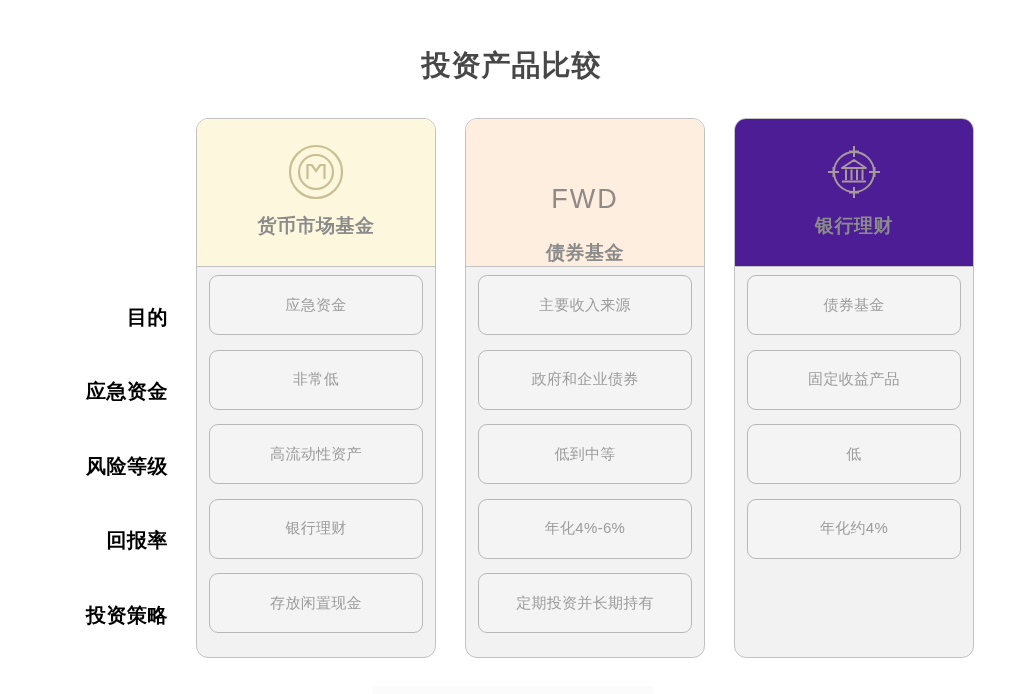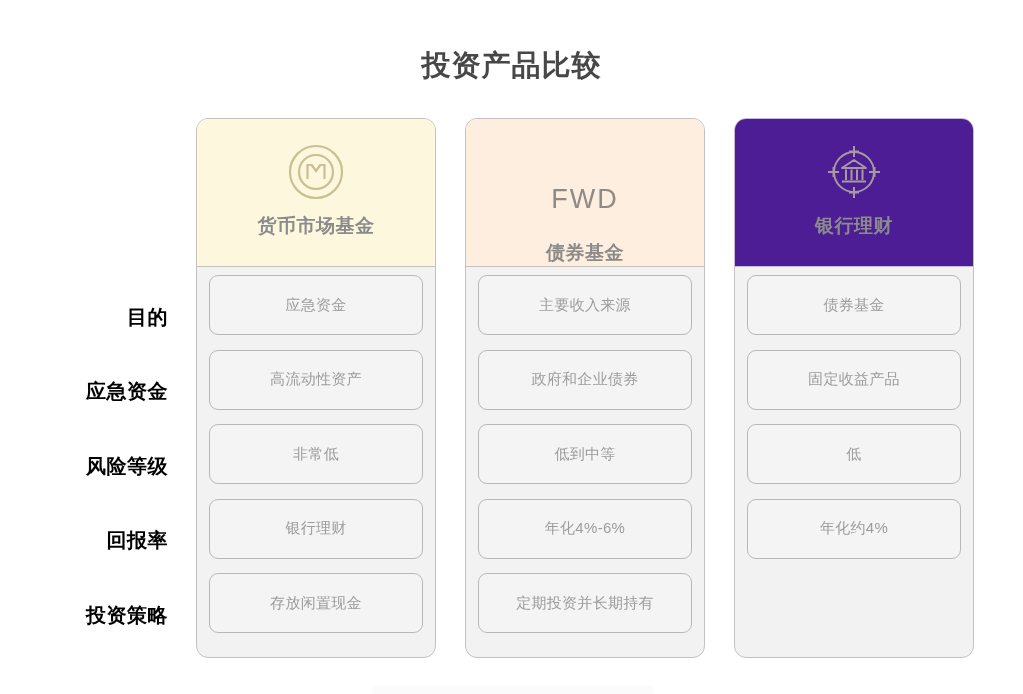--- a/index.html
+++ b/index.html
@@ -164,22 +164,22 @@
           <svg width="58" height="58" viewBox="0 0 58 58">
             <circle cx="29" cy="29" r="26" fill="none" stroke="#c9bf93" stroke-width="2.2"></circle>
             <circle cx="29" cy="29" r="17" fill="none" stroke="#c9bf93" stroke-width="2.2"></circle>
             <path d="M20.5 36 L20.5 22 L24.8 22 L29 28 L33.2 22 L37.5 22 L37.5 36" fill="none" stroke="#c9bf93" stroke-width="2.2" stroke-linejoin="miter" stroke-linecap="butt"></path>
           </svg>
         </div>
         <div class="col-title">货币市场基金</div>
       </div>
       <div class="col-body">
         <div class="cell">应急资金</div>
+        <div class="cell">非常低</div>
         <div class="cell">高流动性资产</div>
-        <div class="cell">非常低</div>
         <div class="cell">银行理财</div>
         <div class="cell">存放闲置现金</div>
       </div>
     </div>
 
     <div class="column">
       <div class="col-header" style="background:#fdeedf;justify-content:flex-end;">
         <div class="col-icon">
           <span class="fwd-text">FWD</span>
         </div>

